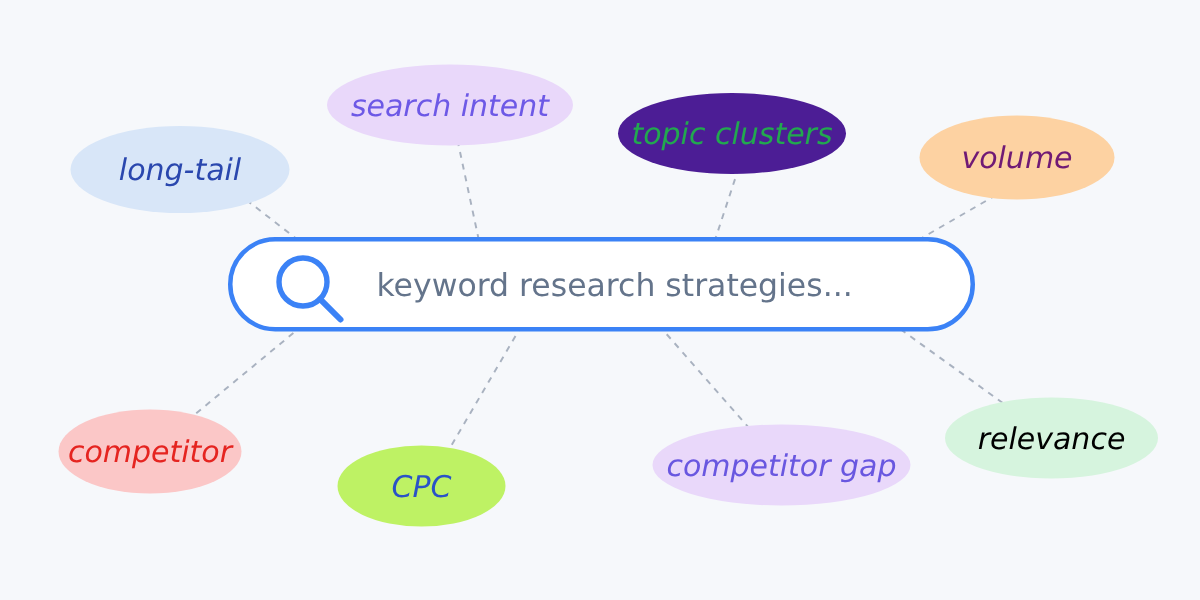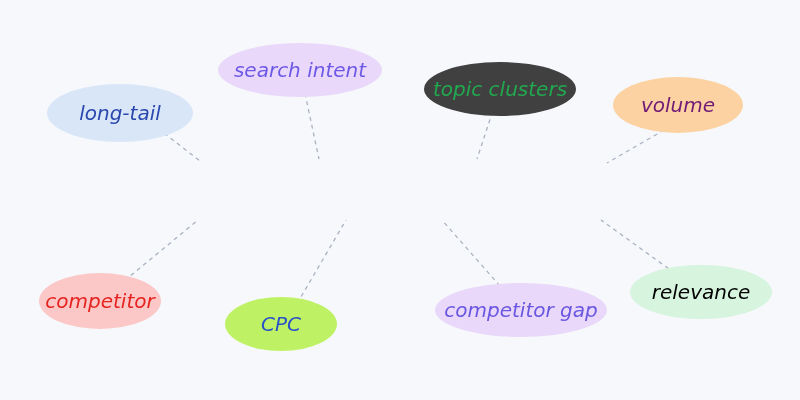--- a/index.html
+++ b/index.html
@@ -72,23 +72,30 @@
       <line x1="678" y1="122" x2="607" y2="163" stroke="#a9b2c0" stroke-width="1.3" stroke-dasharray="4 4"></line>
       <line x1="100" y1="301" x2="198" y2="220" stroke="#a9b2c0" stroke-width="1.3" stroke-dasharray="4 4"></line>
       <line x1="281" y1="331" x2="346" y2="220" stroke="#a9b2c0" stroke-width="1.3" stroke-dasharray="4 4"></line>
       <line x1="521" y1="310" x2="442" y2="220" stroke="#a9b2c0" stroke-width="1.3" stroke-dasharray="4 4"></line>
       <line x1="701" y1="292" x2="601" y2="220" stroke="#a9b2c0" stroke-width="1.3" stroke-dasharray="4 4"></line>
     </svg>
 
   <div id="bubbles">
       <div class="bubble" style="left: 47px; top: 84px; width: 146px; height: 58px; background: rgb(216, 230, 248); color: rgb(42, 71, 174);">long-tail</div>
       <div class="bubble" style="left: 218px; top: 43px; width: 164px; height: 54px; background: rgb(233, 216, 250); color: rgb(109, 89, 230);">search intent</div>
-      <div class="bubble" style="left: 424px; top: 62px; width: 152px; height: 54px; background: #404040; color: rgb(34, 168, 79);">topic clusters</div>
+      <div class="bubble" style="left: 412px; top: 62px; width: 152px; height: 54px; background: #4c1d95; color: rgb(34, 168, 79);">topic clusters</div>
       <div class="bubble" style="left: 613px; top: 77px; width: 130px; height: 56px; background: rgb(253, 210, 162); color: #701a75;">volume</div>
       <div class="bubble" style="left: 39px; top: 273px; width: 122px; height: 56px; background: rgb(251, 199, 199); color: rgb(229, 36, 32);">competitor</div>
       <div class="bubble" style="left: 225px; top: 297px; width: 112px; height: 54px; background: #bef264; color: rgb(42, 82, 199);">CPC</div>
       <div class="bubble" style="left: 435px; top: 283px; width: 172px; height: 54px; background: rgb(233, 216, 250); color: rgb(105, 87, 224);">competitor gap</div>
       <div class="bubble" style="left: 630px; top: 265px; width: 142px; height: 54px; background: rgb(214, 244, 222); color: #000000;">relevance</div>
     </div>
 
+  <div class="search-bar" style="border: 3.5px solid rgb(59, 130, 246);">
+    <svg class="magnifier" width="54" height="54" viewBox="0 0 54 54">
+      <circle cx="20" cy="25" r="16" fill="none" stroke-width="3.6" stroke="#3b82f6"></circle>
+      <line x1="31.4" y1="36.4" x2="45" y2="50" stroke-width="4" stroke-linecap="round" stroke="#3b82f6"></line>
+    </svg>
+    <span class="query" style="color: rgb(100, 116, 139);">keyword research strategies...</span>
+  </div>
 
 
 </div>
 
 </body></html>

